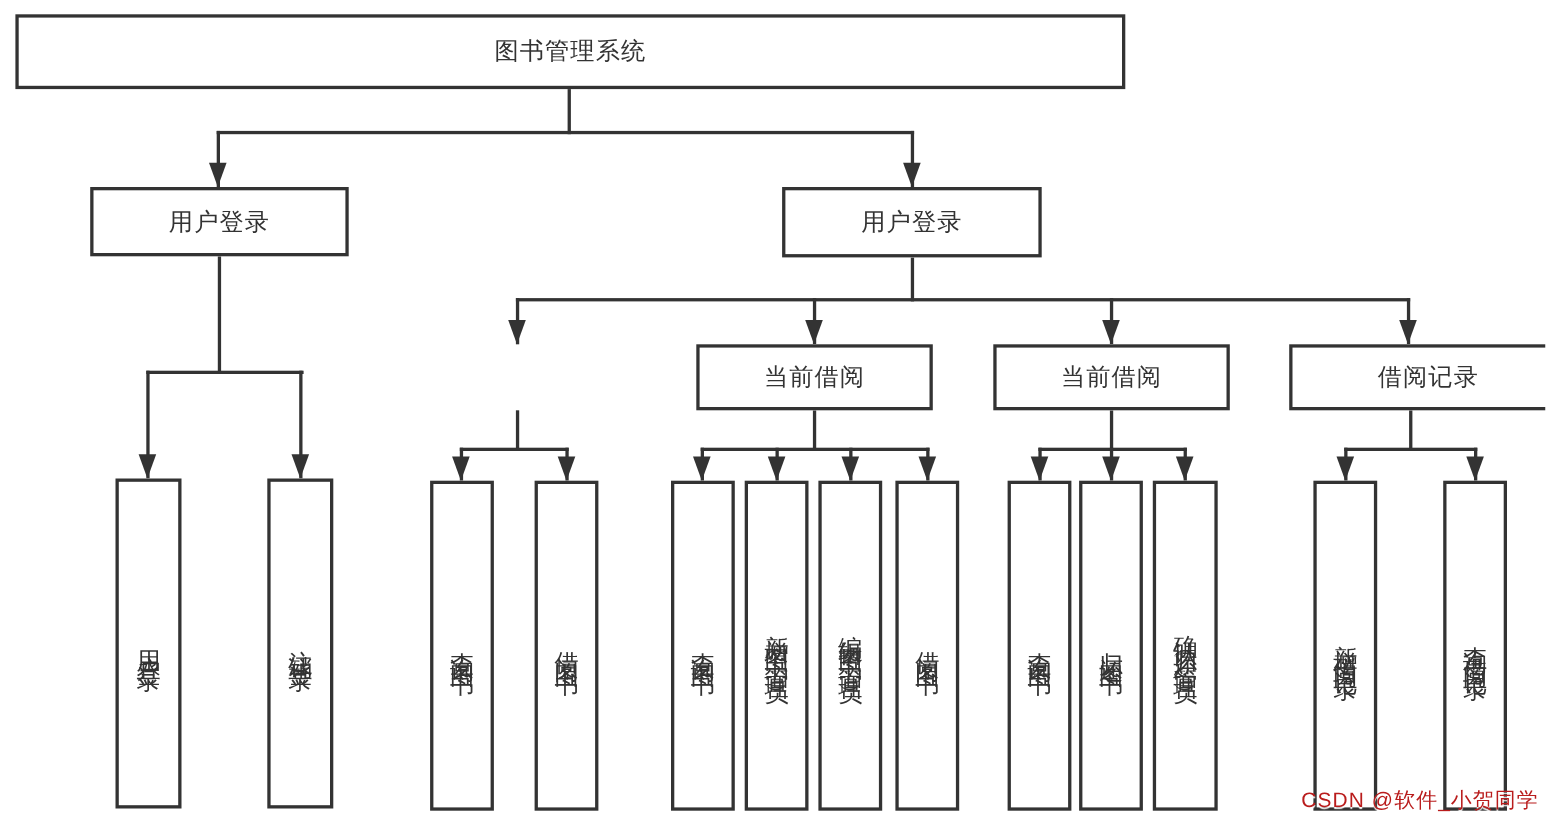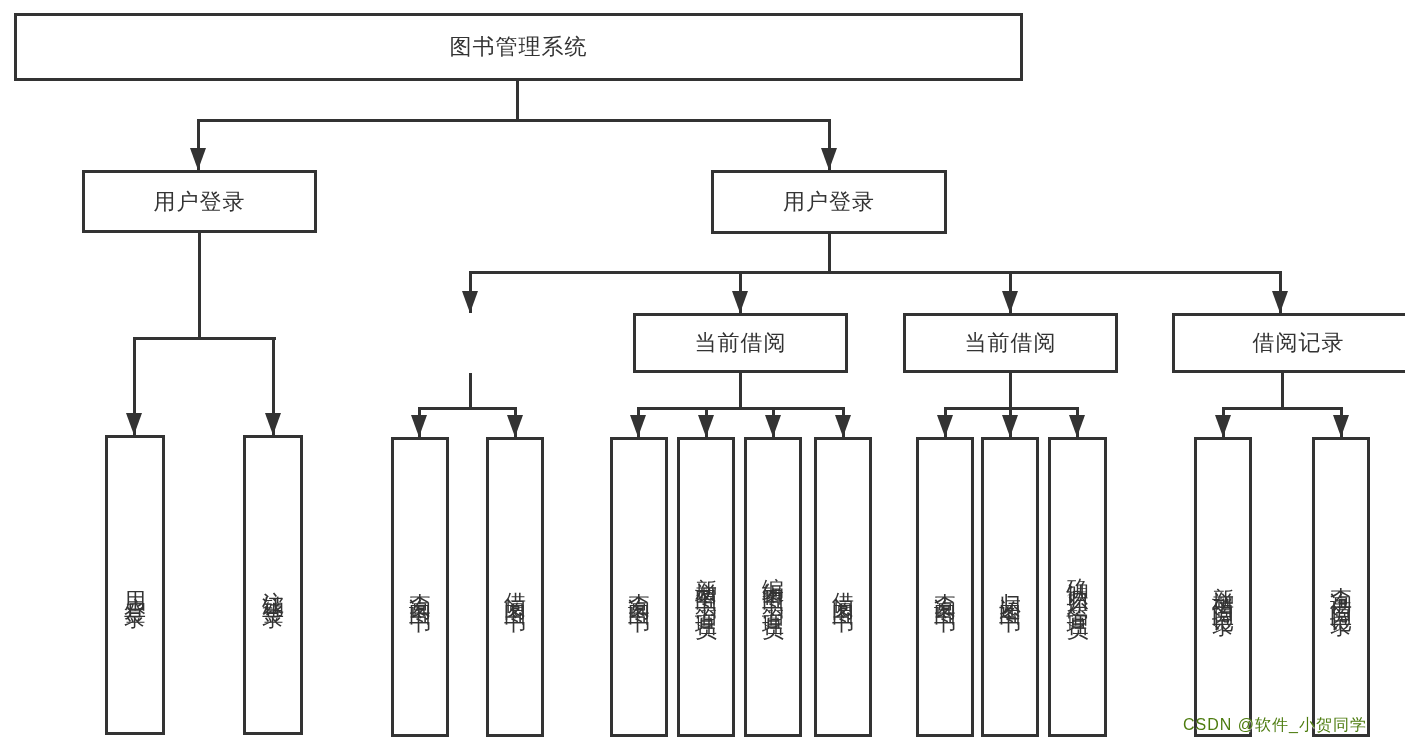--- a/index.html
+++ b/index.html
@@ -38,22 +38,22 @@
     position:absolute;
     width:0;height:0;
     border-left:8px solid transparent;
     border-right:8px solid transparent;
     border-top:22px solid #333333;
     z-index:1;
   }
   .watermark{
     position:absolute;
     left:1183px;top:715px;
-    font-size:16px;
-    color:#4d7c0f;
+    font-size:19px;
+    color:#b91c1c;
     letter-spacing:1px;
     z-index:5;
     text-shadow:0 1px 1px #ffffff;
     white-space:nowrap;
   }
 </style>
 </head>
 <body>
 
 <div class="canvas">

